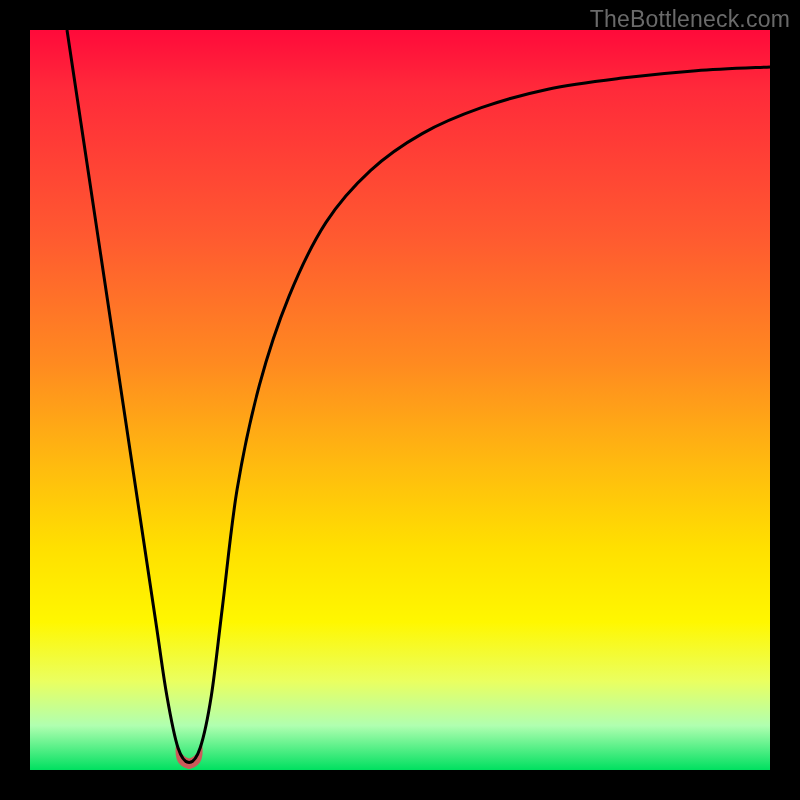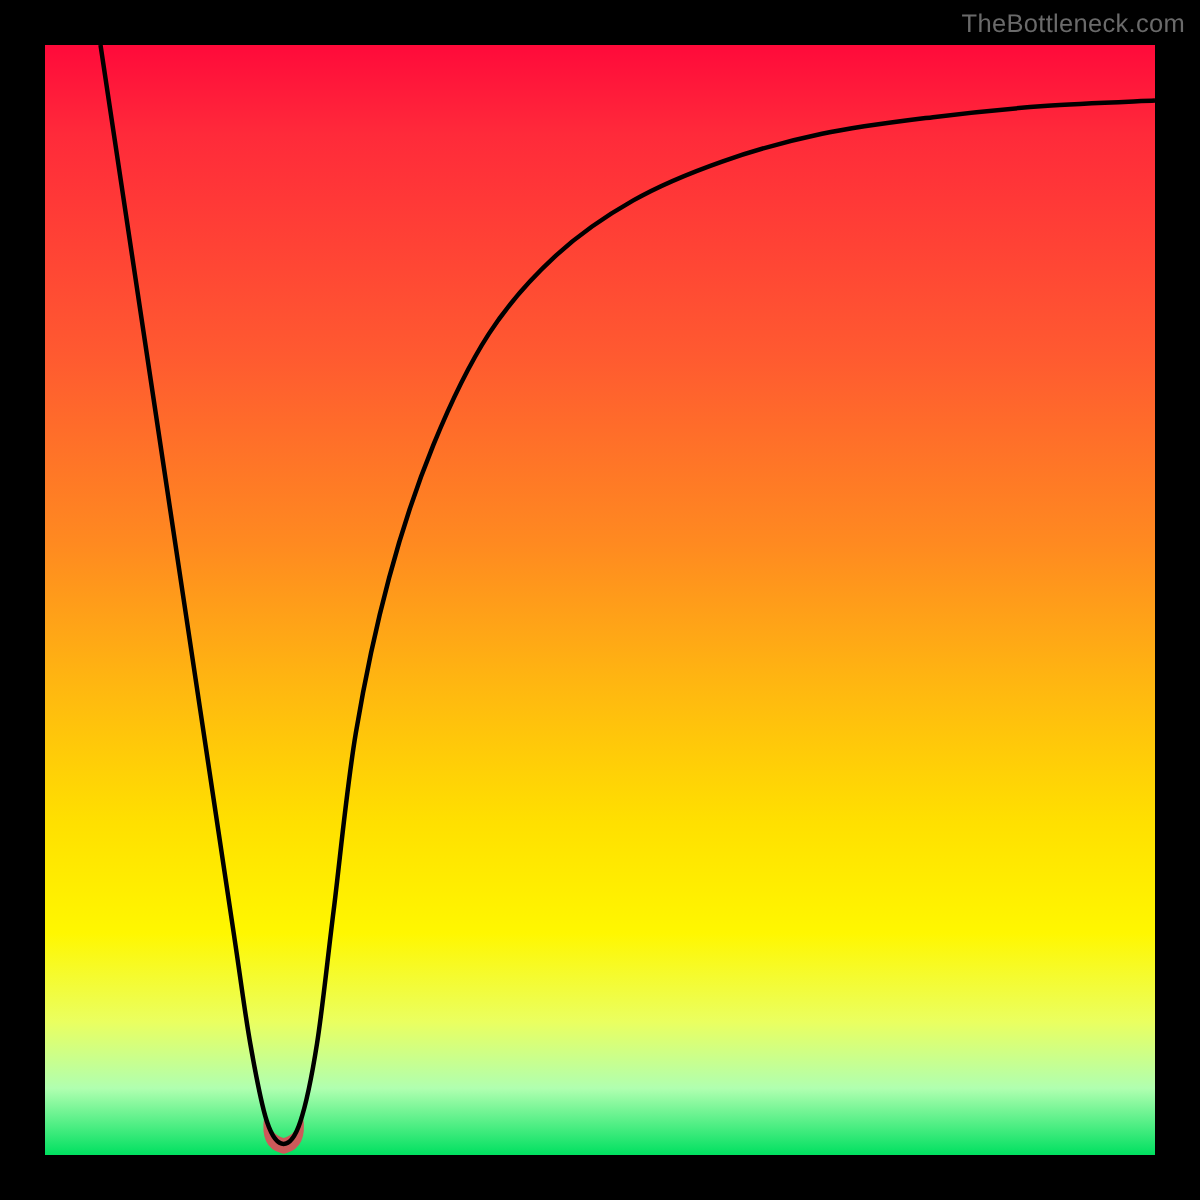--- a/index.html
+++ b/index.html
@@ -36,21 +36,21 @@
       #eaff60 88%,
       #b0ffb0 94%,
       #00e060 100%
     );
   }
   .watermark {
     position: absolute;
     top: 6px;
     right: 10px;
     color: #6a6a6a;
-    font-size: 17px;
+    font-size: 23px;
     font-weight: 500;
     letter-spacing: 0.2px;
   }
   svg.curve {
     position: absolute;
     inset: 0;
     width: 100%;
     height: 100%;
     overflow: visible;
   }

